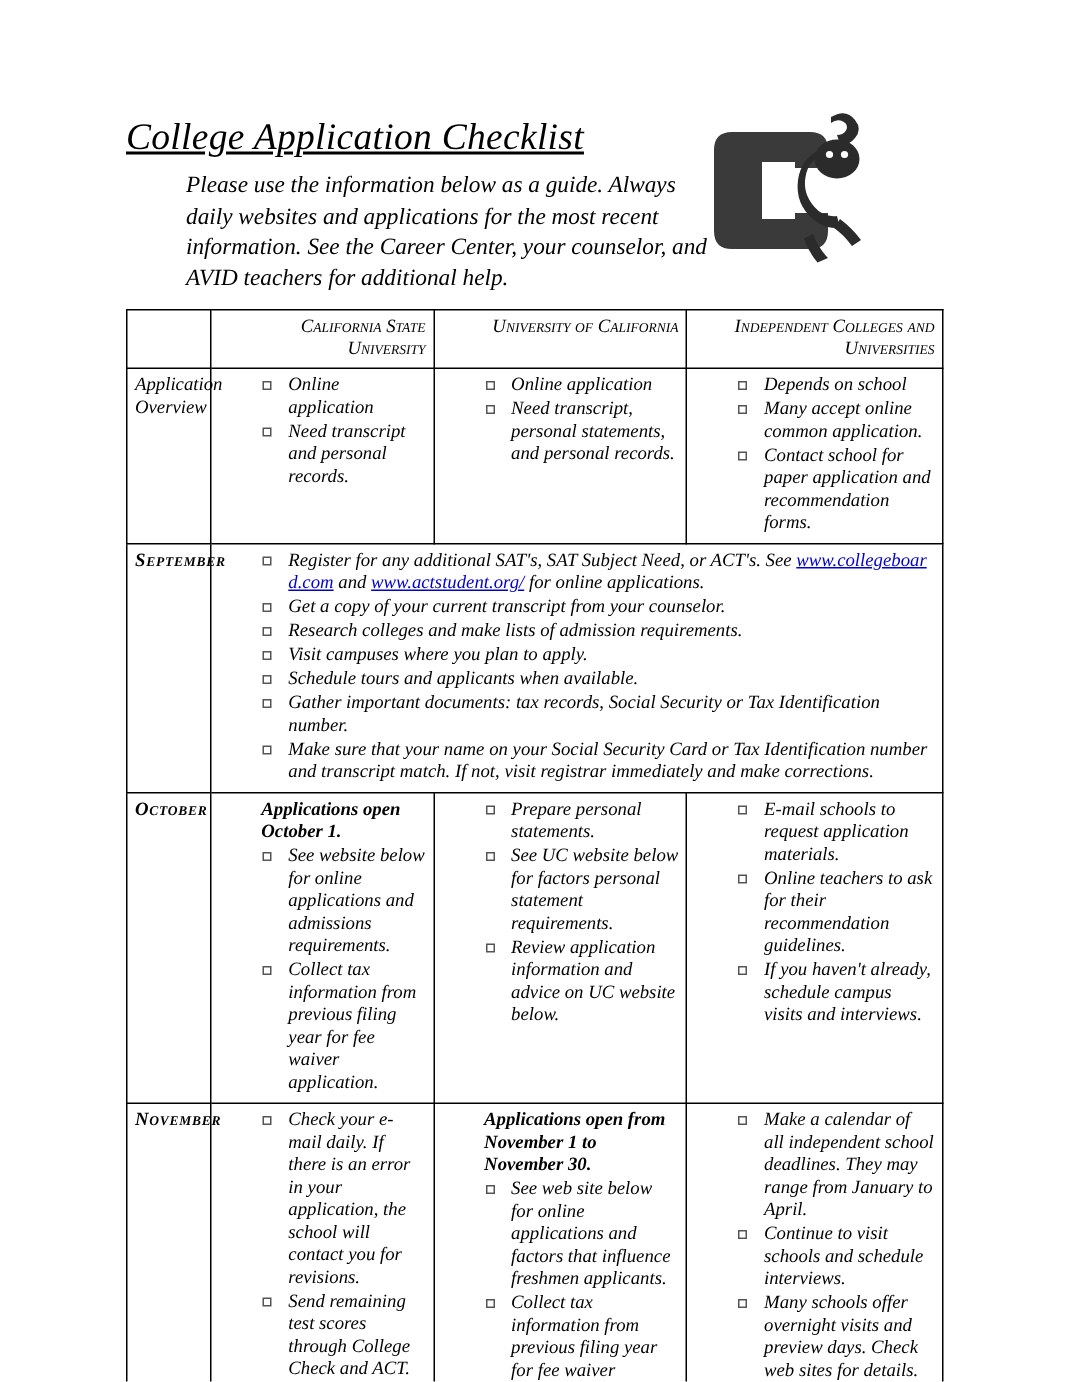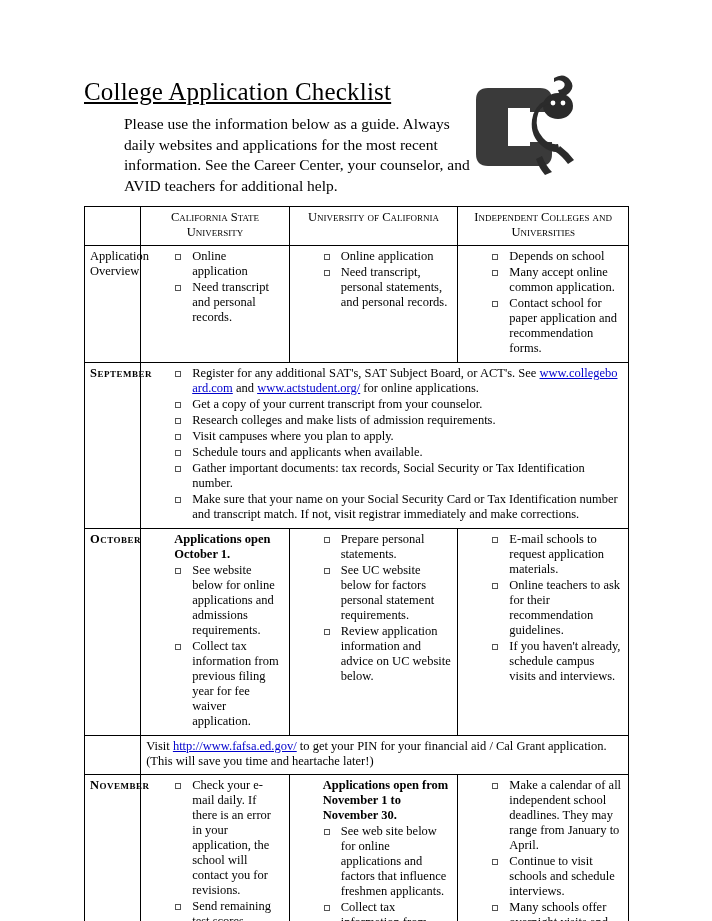--- a/index.html
+++ b/index.html
@@ -13,20 +13,21 @@
     font-family: "Liberation Serif", serif;
     color: #000000;
     position: relative;
     overflow: hidden;
   }
   .page {
     position: absolute;
     left: 0; top: 0;
     width: 572px;
     height: 921px;
+    font-style: italic;
   }
   .title {
     position: absolute;
     left: 84px;
     top: 78px;
     font-size: 25px;
     font-family: "Liberation Serif", serif;
     text-decoration: underline;
     letter-spacing: 0.2px;
     white-space: nowrap;
@@ -60,21 +61,21 @@
     padding: 3px 5px 5px 5px;
     font-size: 12.5px;
     line-height: 15px;
   }
   .col-month { width: 56px; }
   .col-a { width: 148px; }
   .col-b { width: 168px; }
   .col-c { width: 170px; }
 
   .hdr {
-    text-align: center;
+    text-align: right;
     font-variant: small-caps;
     font-size: 14.5px;
     line-height: 17px;
     padding-top: 5px;
     padding-bottom: 5px;
     margin-top: 41px;
   }
   .month {
     font-variant: small-caps;
     font-weight: bold;
@@ -185,21 +186,21 @@
               <li><span>Depends on school</span></li>
               <li><span>Many accept online common application.</span></li>
               <li><span>Contact school for paper application and recommendation forms.</span></li>
             </ul>
           </td>
         </tr>
         <tr>
           <td class="month">September</td>
           <td colspan="3">
             <ul class="b">
-              <li><span>Register for  any additional SAT's, SAT Subject Board, or ACT's.  See </span><a class="link" href="#">www.collegeboard.com</a><span> and </span><a class="link" href="#">www.actstudent.org/</a><span> for online applications.</span></li>
+              <li><span>Register for  any additional SAT's, SAT Subject Need, or ACT's.  See </span><a class="link" href="#">www.collegeboard.com</a><span> and </span><a class="link" href="#">www.actstudent.org/</a><span> for online applications.</span></li>
               <li><span>Get a copy of your current transcript from your counselor.</span></li>
               <li><span>Research colleges and make lists of admission requirements.</span></li>
               <li><span>Visit campuses where you plan to apply.</span></li>
               <li><span>Schedule tours and applicants when available.</span></li>
               <li><span>Gather important documents: tax records, Social Security or Tax Identification number.</span></li>
               <li><span>Make sure that your name on your Social Security Card or Tax Identification number and transcript match.  If not, visit registrar immediately and make corrections.</span></li>
             </ul>
           </td>
         </tr>
         <tr>
@@ -219,24 +220,20 @@
             </ul>
           </td>
           <td>
             <ul class="b">
               <li><span>E-mail schools to request application materials.</span></li>
               <li><span>Online teachers to ask for their recommendation guidelines.</span></li>
               <li><span>If you haven't already, schedule campus visits and interviews.</span></li>
             </ul>
           </td>
         </tr>
-        <tr class="fullrow">
-          <td></td>
-          <td colspan="3"><span>Visit </span><a class="link" href="#">http://www.fafsa.ed.gov/</a><span> to get your PIN for your financial aid / Cal Grant application.  (This will save you time and heartache later!)</span></td>
-        </tr>
         <tr>
           <td class="month">November</td>
           <td>
             <ul class="b">
               <li><span>Check your e-mail daily.  If there is an error in your application, the school will contact you for revisions.</span></li>
               <li><span>Send remaining test scores through College Check and ACT.</span></li>
               <li><span>Acceptance letters are sent via e-mail and some may arrive as early as November.  You will not be notified on paper of your acceptance to a Cal State.</span></li>
             </ul>
           </td>
           <td>

